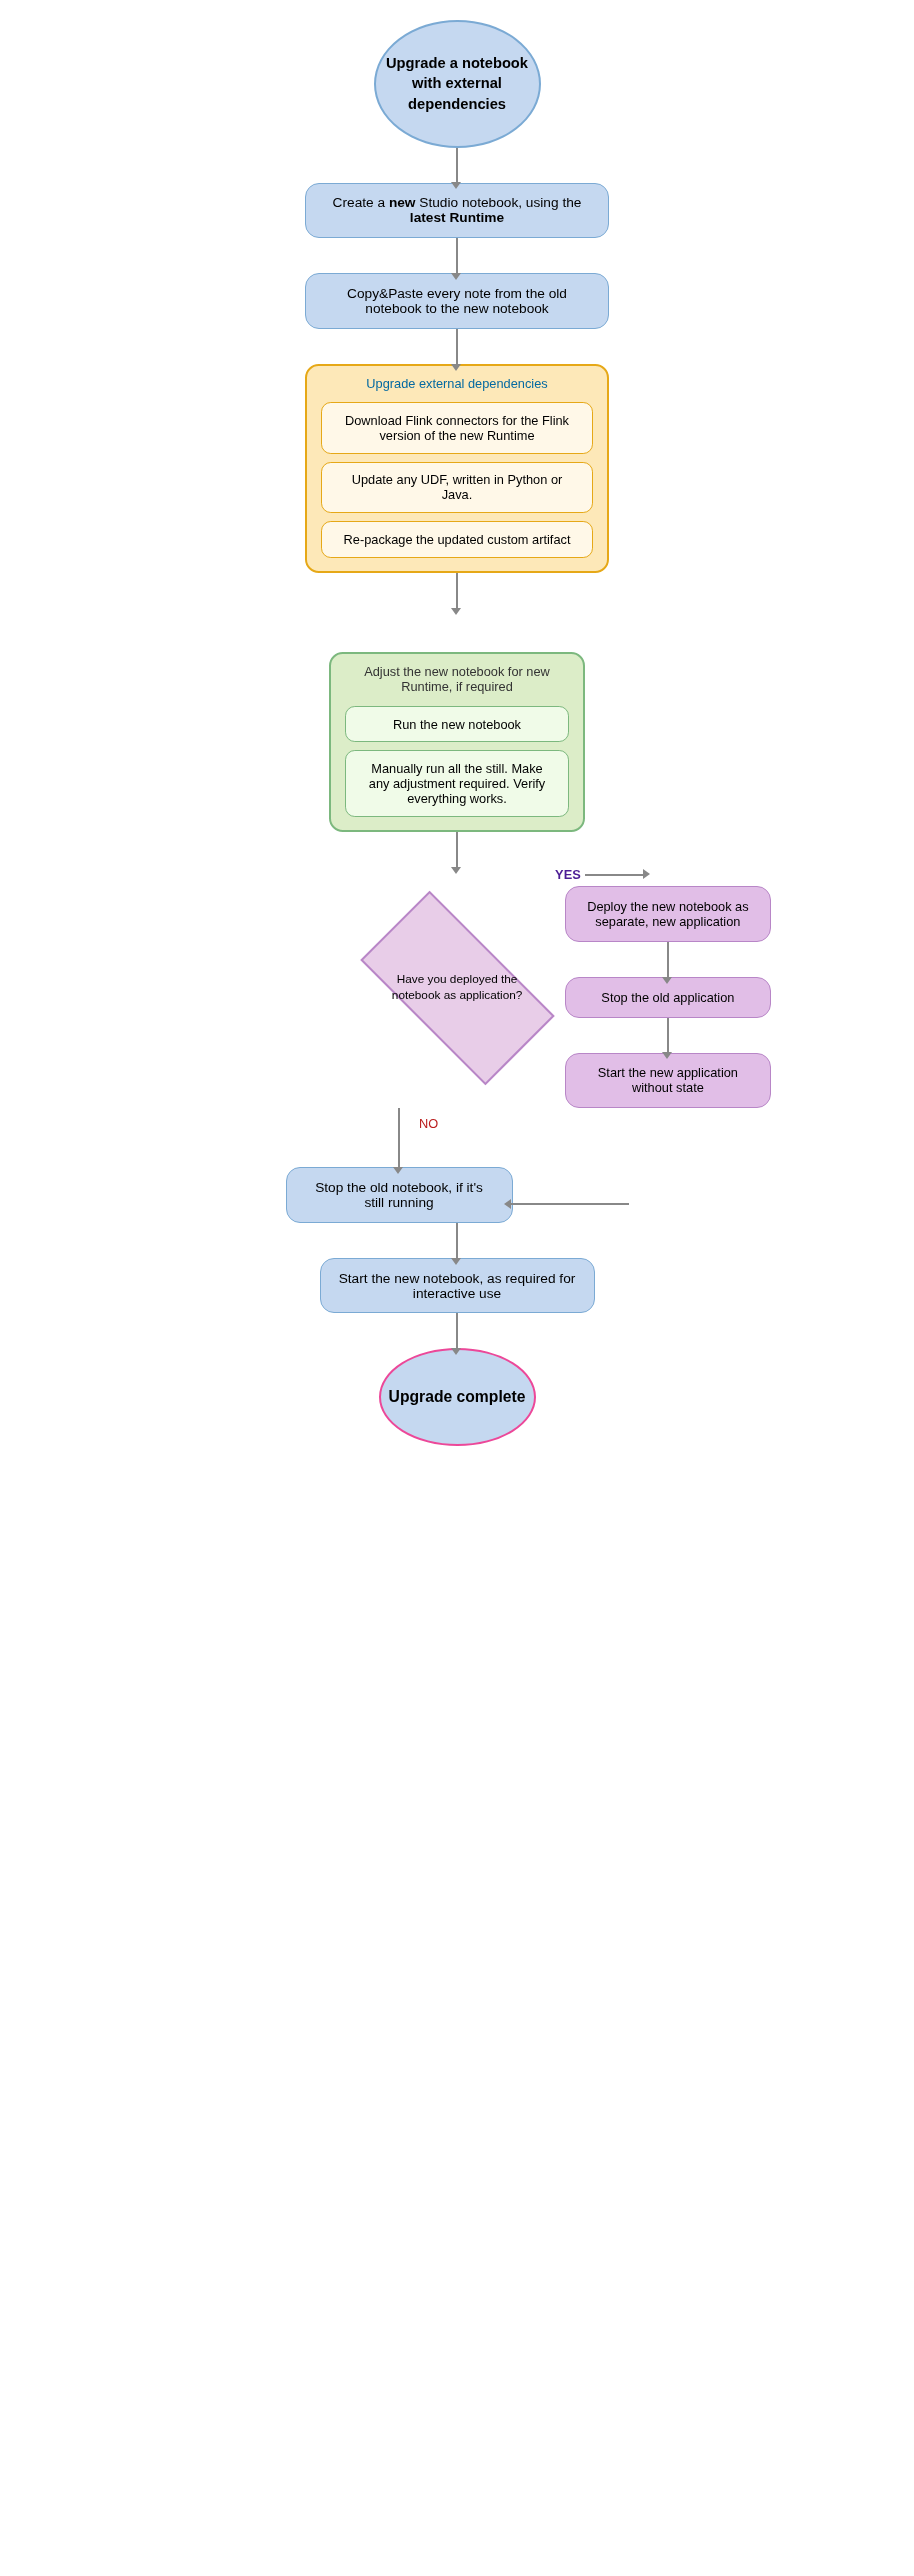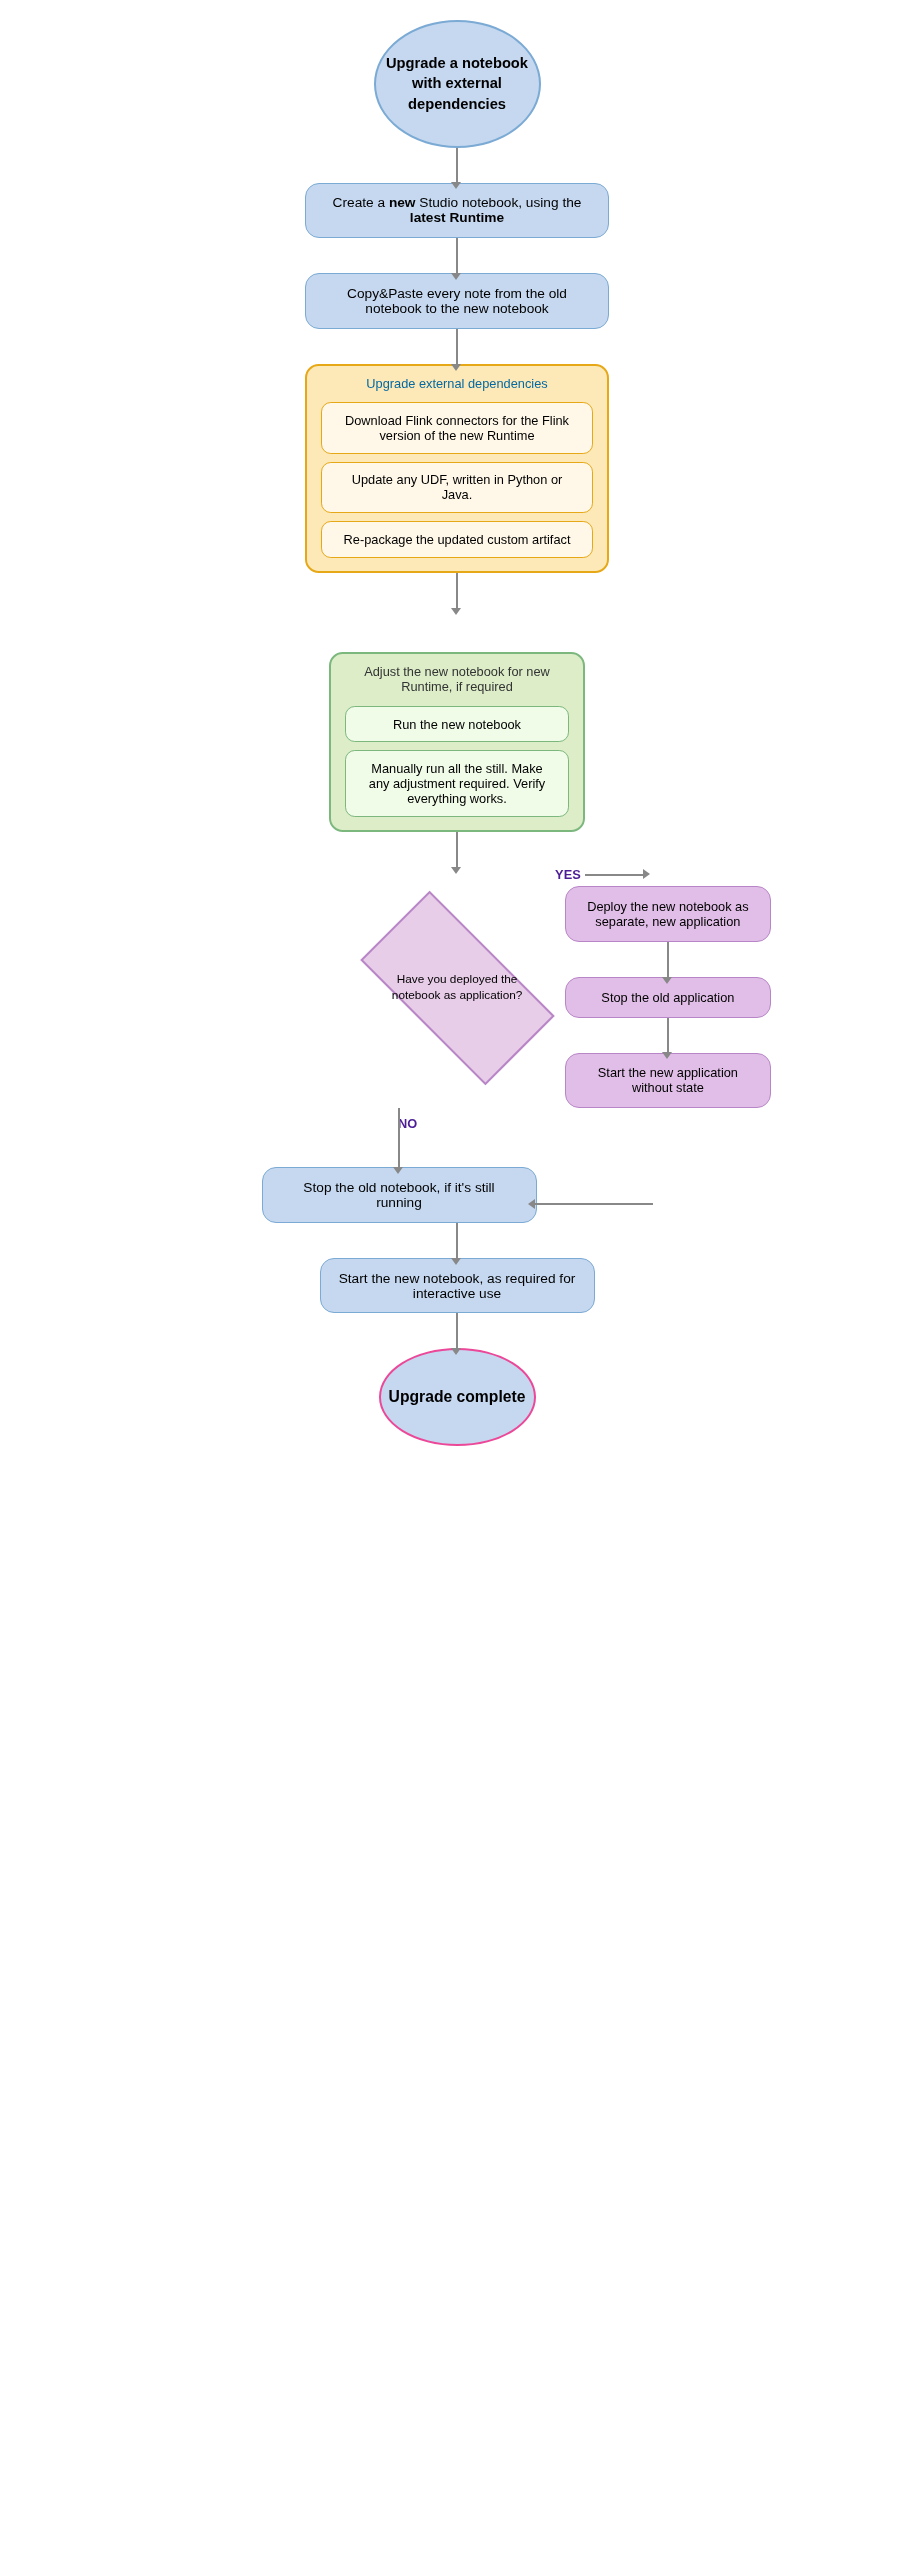--- a/index.html
+++ b/index.html
@@ -206,22 +206,23 @@
     }
 
     .label-yes {
       font-size: 12.8px;
       font-weight: bold;
       color: #4c1d95;
       margin-right: 3.9px;
     }
     .label-no {
       font-size: 12.8px;
-      font-weight: bold;
-      color: #4c1d95;
+      font-weight: normal;
+      color: #b91c1c;
+      padding-left: 21px;
     }
 
     strong { font-weight: bold; }
   </style>
 </head>
 <body>
 
 <div class="diagram">
 
   <div class="ellipse ellipse-start">
@@ -311,21 +312,21 @@
         <span class="label-no">NO</span>
       </div>
     </div>
   </div>
 
   <div style="display:flex; flex-direction:row; align-items:center; width:100%; justify-content:center; margin-top:0;">
     <div style="display:flex; flex-direction:column; align-items:center;">
 
       <div class="arrow-down" style="height:59px;"></div>
 
-      <div class="box box-blue" style="width:275px; font-size:13.7px;">
+      <div class="box box-blue" style="width:227px; font-size:13.7px;">
         <span>Stop the old notebook, if it's still running</span>
       </div>
     </div>
 
     <div style="display:flex; align-items:center; margin-left:-2px; margin-top:78px;">
       <div class="arrow-left-line" style="width:118px;"></div>
     </div>
   </div>
 
   <div class="arrow-down" style="height:35px;"></div>

